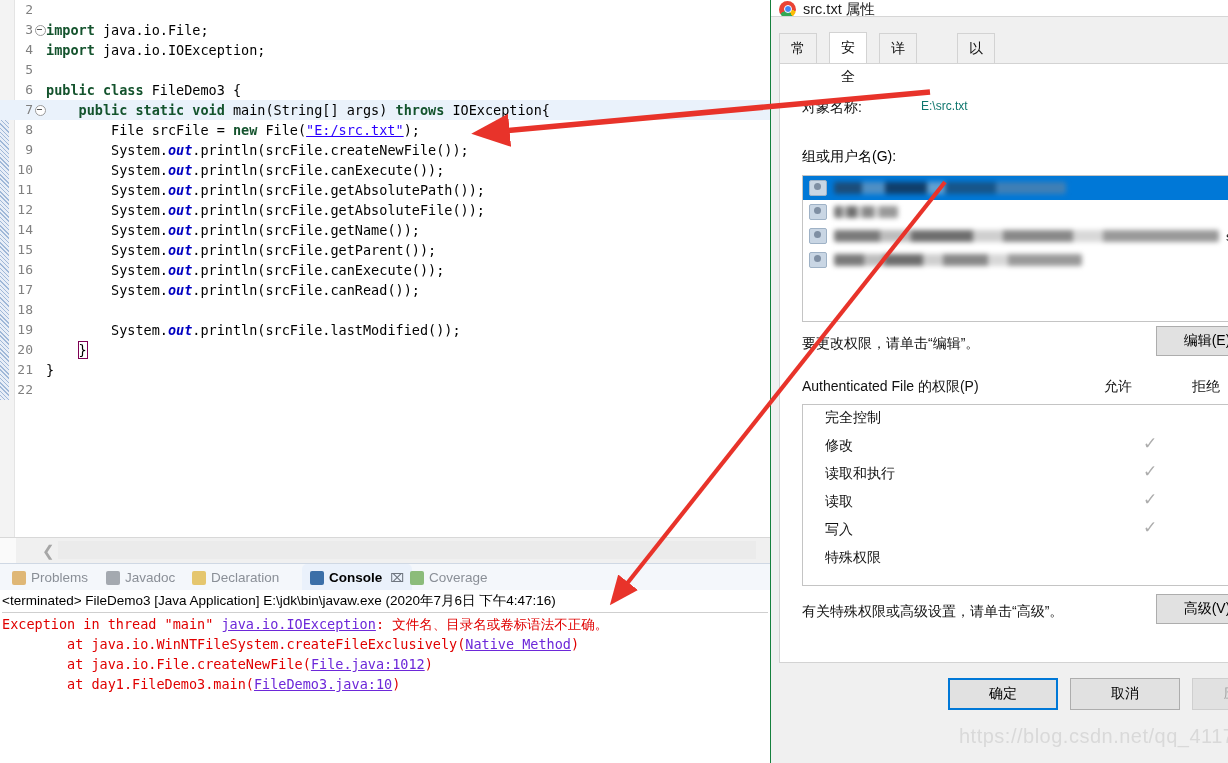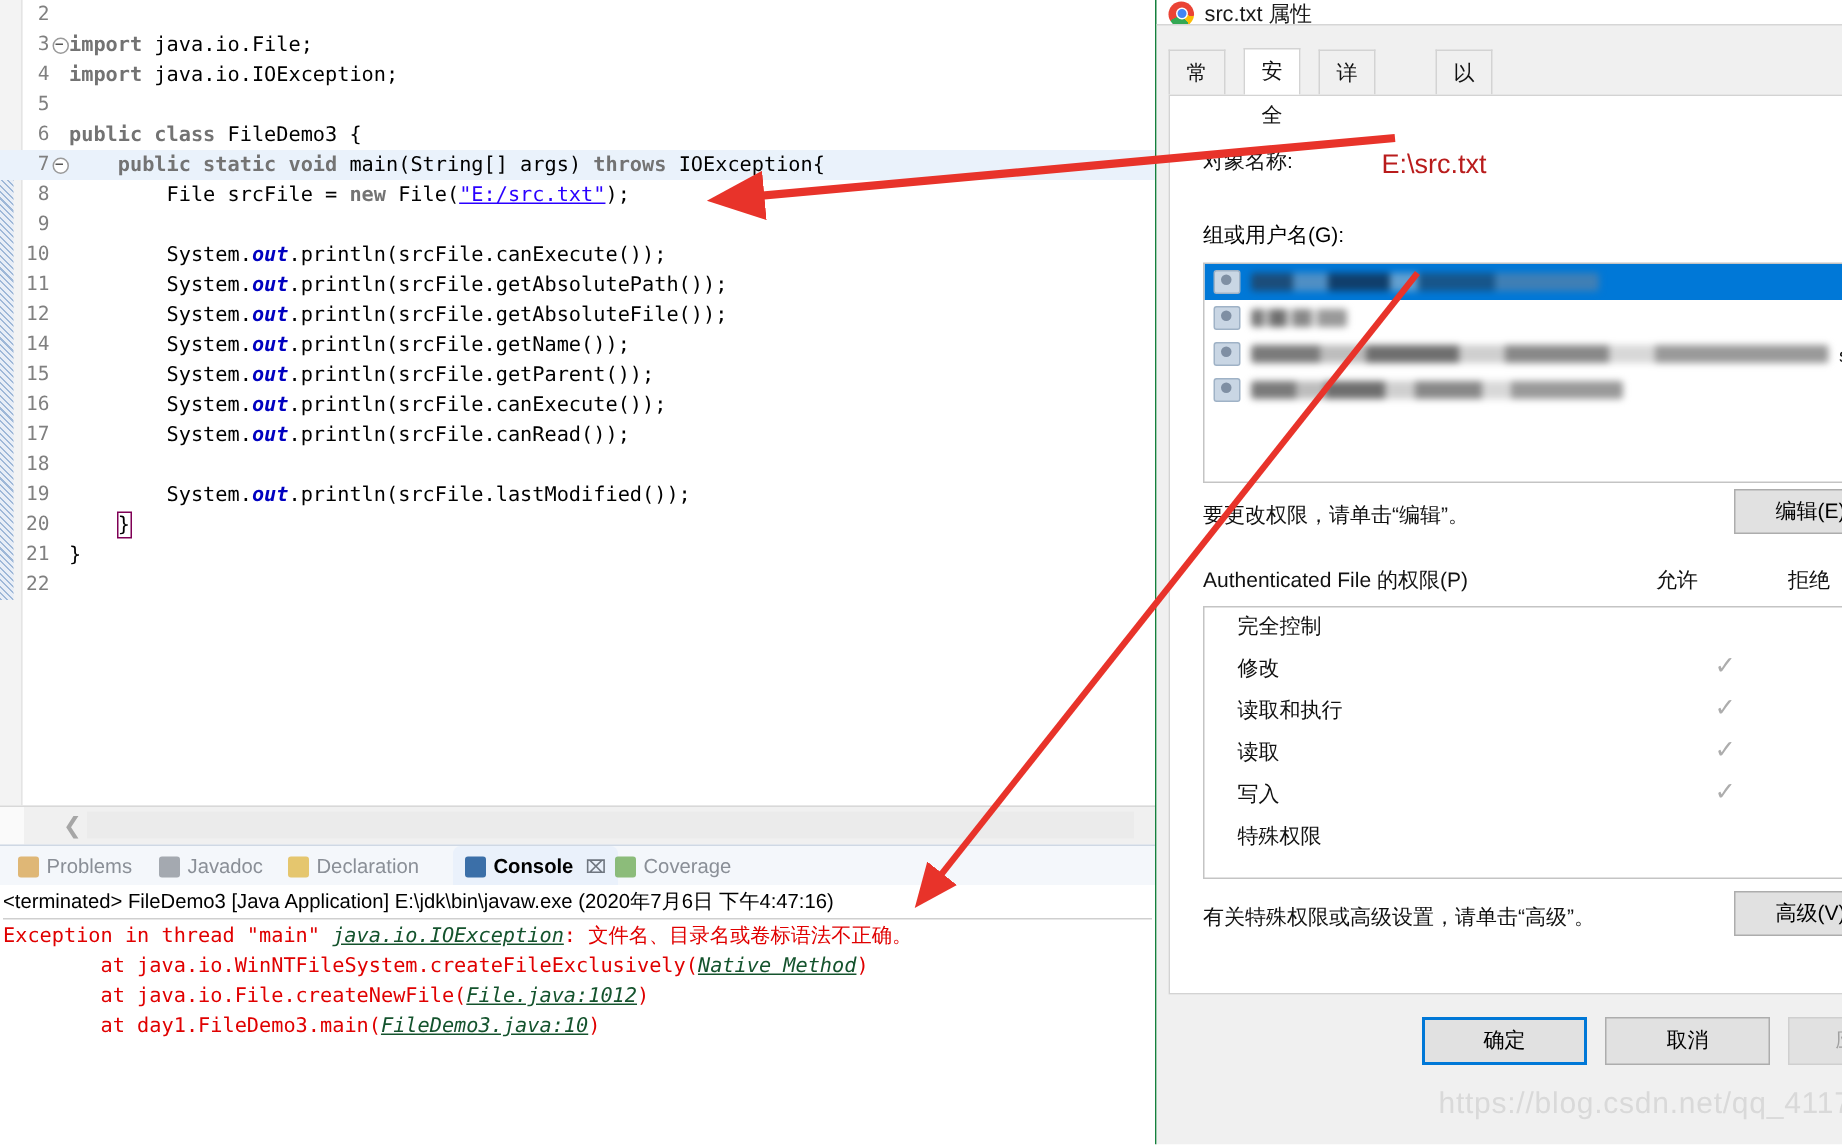--- a/index.html
+++ b/index.html
@@ -22,21 +22,21 @@
         font-family:"DejaVu Sans Mono","Liberation Mono",monospace;font-size:13.5px;}
   .ln{position:relative;height:20px;line-height:20px;white-space:pre;}
   .ln.hl{background:#eaf2fb;}
   .lnum{position:absolute;left:0;width:33px;text-align:right;color:#808080;
         font-family:"DejaVu Sans Mono","Liberation Mono",monospace;font-size:13px;}
   .lcode{position:absolute;left:46px;white-space:pre;}
   .fold{position:absolute;left:35px;top:5px;width:9px;height:9px;border:1px solid #9a9a9a;
         border-radius:50%;background:#fff;}
   .fold:after{content:"";position:absolute;left:1px;top:3px;width:5px;height:1px;background:#555;}
 
-  .kw{color:#737373;font-weight:bold;}
+  .kw{color:#14532d;font-weight:bold;}
   .str{color:#2a00ff;text-decoration:underline;}
   .fld{color:#0000c0;font-style:italic;font-weight:bold;}
   .pln{color:#000;}
   .brkt{outline:1px solid #7f0055;}
 
   .hsb{position:absolute;left:0;top:537px;width:770px;height:26px;background:#f0f0f0;border-top:1px solid #d8d8d8;}
   .hsb .arrow-l{position:absolute;left:42px;top:5px;color:#a6a6a6;font-size:15px;line-height:15px;}
   .hsb .track{position:absolute;left:58px;top:3px;right:14px;height:18px;background:#ebebeb;}
   .hsb .corner{position:absolute;left:0;top:0;width:16px;height:25px;background:#fafafa;}
 
@@ -47,21 +47,21 @@
   .tab.active{background:#eaf1fb;border-top-left-radius:5px;border-top-right-radius:5px;color:#000;font-weight:bold;}
   .tab .ticon{width:14px;height:14px;display:inline-block;position:relative;}
   .tabclose{font-size:12px;color:#6f7680;margin-left:3px;}
 
   .console{position:absolute;left:0;top:590px;width:770px;height:173px;background:#fff;}
   .conhead{position:absolute;left:2px;top:0;width:766px;height:22px;line-height:22px;font-size:13.5px;
            color:#000;white-space:nowrap;border-bottom:1px solid #cfcfcf;overflow:hidden;}
   .conbody{position:absolute;left:2px;top:24px;width:766px;
            font-family:"DejaVu Sans Mono","Liberation Mono",monospace;font-size:13.5px;color:#e00000;}
   .conbody div{height:20px;line-height:20px;white-space:pre;}
-  .lnk{color:#14532d;text-decoration:underline;font-style:italic;}
+  .lnk{color:#6d28d9;text-decoration:underline;}
   .cjk{font-family:"DejaVu Sans","Liberation Sans",sans-serif;}
 
   
   #dlg{position:absolute;left:770px;top:0;width:458px;height:763px;background:#ffffff;
        border-left:1px solid #15803d;font-size:13.5px;overflow:hidden;}
   .dlg-title{position:absolute;left:8px;top:-4px;height:26px;display:flex;align-items:center;gap:7px;
              font-size:14.5px;color:#1a1a1a;}
   .chrome-ic{width:17px;height:17px;border-radius:50%;position:relative;overflow:hidden;
      background:conic-gradient(from -20deg,#ea4335 0 33%,#fbbc05 33% 45%,#34a853 45% 72%,#ea4335 72% 100%);}
   .chrome-ic:after{content:"";position:absolute;left:4.5px;top:4.5px;width:8px;height:8px;border-radius:50%;
@@ -72,21 +72,21 @@
 
   .tabs{position:absolute;left:8px;top:16px;height:30px;}
   .wtab{position:absolute;top:0;height:30px;line-height:29px;padding:0 11px;background:#f0f0f0;
         border:1px solid #d3d3d3;border-bottom:none;color:#111;font-size:14px;box-sizing:border-box;}
   .wtab.active{background:#fff;border-color:#d3d3d3;height:31px;z-index:3;}
 
   .tabpane{position:absolute;left:8px;top:46px;width:455px;height:600px;background:#fff;
            border:1px solid #d3d3d3;box-sizing:border-box;}
 
   .objname-lbl{position:absolute;left:22px;top:35px;font-size:14px;color:#111;}
-  .objname-val{position:absolute;left:141px;top:35px;font-size:18px;color:#b91c1c;}
+  .objname-val{position:absolute;left:141px;top:35px;font-size:12px;color:#0f766e;}
   .grp-lbl{position:absolute;left:22px;top:84px;font-size:14px;color:#000000;}
 
   .listbox{position:absolute;left:22px;top:111px;width:436px;height:147px;border:1px solid #c4c4c4;
            background:#fff;box-sizing:border-box;overflow:hidden;}
   .lrow{position:relative;height:24px;display:flex;align-items:center;padding-left:6px;gap:7px;}
   .lrow.sel{background:#0078d7;}
   .usr-ic{width:16px;height:14px;flex:0 0 16px;position:relative;background:#c9d6e4;border:1px solid #9fb2c6;border-radius:2px;}
   .usr-ic:after{content:"";position:absolute;left:4px;top:2px;width:7px;height:7px;border-radius:50%;background:#7f8fa3;}
   .blur{height:12px;border-radius:2px;filter:blur(2.6px);
         background:linear-gradient(90deg,#7a7a7a 0 12%,#bdbdbd 12% 20%,#6e6e6e 20% 36%,#cfcfcf 36% 44%,#888 44% 62%,#d8d8d8 62% 70%,#999 70% 100%);}
@@ -131,21 +131,21 @@
       <div class="collapse-strip"></div>
     </div>
     <div class="code" id="code-lines">
         <div class="ln"><span class="lnum">2</span><span class="lcode"></span></div>
         <div class="ln"><span class="lnum">3</span><span class="fold"></span><span class="lcode"><span class="kw">import </span><span class="pln">java.io.File;</span></span></div>
         <div class="ln"><span class="lnum">4</span><span class="lcode"><span class="kw">import </span><span class="pln">java.io.IOException;</span></span></div>
         <div class="ln"><span class="lnum">5</span><span class="lcode"></span></div>
         <div class="ln"><span class="lnum">6</span><span class="lcode"><span class="kw">public class </span><span class="pln">FileDemo3 {</span></span></div>
         <div class="ln hl"><span class="lnum">7</span><span class="fold"></span><span class="lcode"><span class="pln">    </span><span class="kw">public static void </span><span class="pln">main(String[] args) </span><span class="kw">throws </span><span class="pln">IOException{</span></span></div>
         <div class="ln"><span class="lnum">8</span><span class="lcode"><span class="pln">        File srcFile = </span><span class="kw">new </span><span class="pln">File(</span><span class="str">"E:/src.txt"</span><span class="pln">);</span></span></div>
-        <div class="ln"><span class="lnum">9</span></div>
+        <div class="ln"><span class="lnum">9</span><span class="lcode"><span class="pln">        System.</span><span class="fld">out</span><span class="pln">.println(srcFile.createNewFile());</span></span></div>
         <div class="ln"><span class="lnum">10</span><span class="lcode"><span class="pln">        System.</span><span class="fld">out</span><span class="pln">.println(srcFile.canExecute());</span></span></div>
         <div class="ln"><span class="lnum">11</span><span class="lcode"><span class="pln">        System.</span><span class="fld">out</span><span class="pln">.println(srcFile.getAbsolutePath());</span></span></div>
         <div class="ln"><span class="lnum">12</span><span class="lcode"><span class="pln">        System.</span><span class="fld">out</span><span class="pln">.println(srcFile.getAbsoluteFile());</span></span></div>
         <div class="ln"><span class="lnum">14</span><span class="lcode"><span class="pln">        System.</span><span class="fld">out</span><span class="pln">.println(srcFile.getName());</span></span></div>
         <div class="ln"><span class="lnum">15</span><span class="lcode"><span class="pln">        System.</span><span class="fld">out</span><span class="pln">.println(srcFile.getParent());</span></span></div>
         <div class="ln"><span class="lnum">16</span><span class="lcode"><span class="pln">        System.</span><span class="fld">out</span><span class="pln">.println(srcFile.canExecute());</span></span></div>
         <div class="ln"><span class="lnum">17</span><span class="lcode"><span class="pln">        System.</span><span class="fld">out</span><span class="pln">.println(srcFile.canRead());</span></span></div>
         <div class="ln"><span class="lnum">18</span></div>
         <div class="ln"><span class="lnum">19</span><span class="lcode"><span class="pln">        System.</span><span class="fld">out</span><span class="pln">.println(srcFile.lastModified());</span></span></div>
         <div class="ln"><span class="lnum">20</span><span class="lcode"><span class="pln">    </span><span class="brkt">}</span></span></div>

